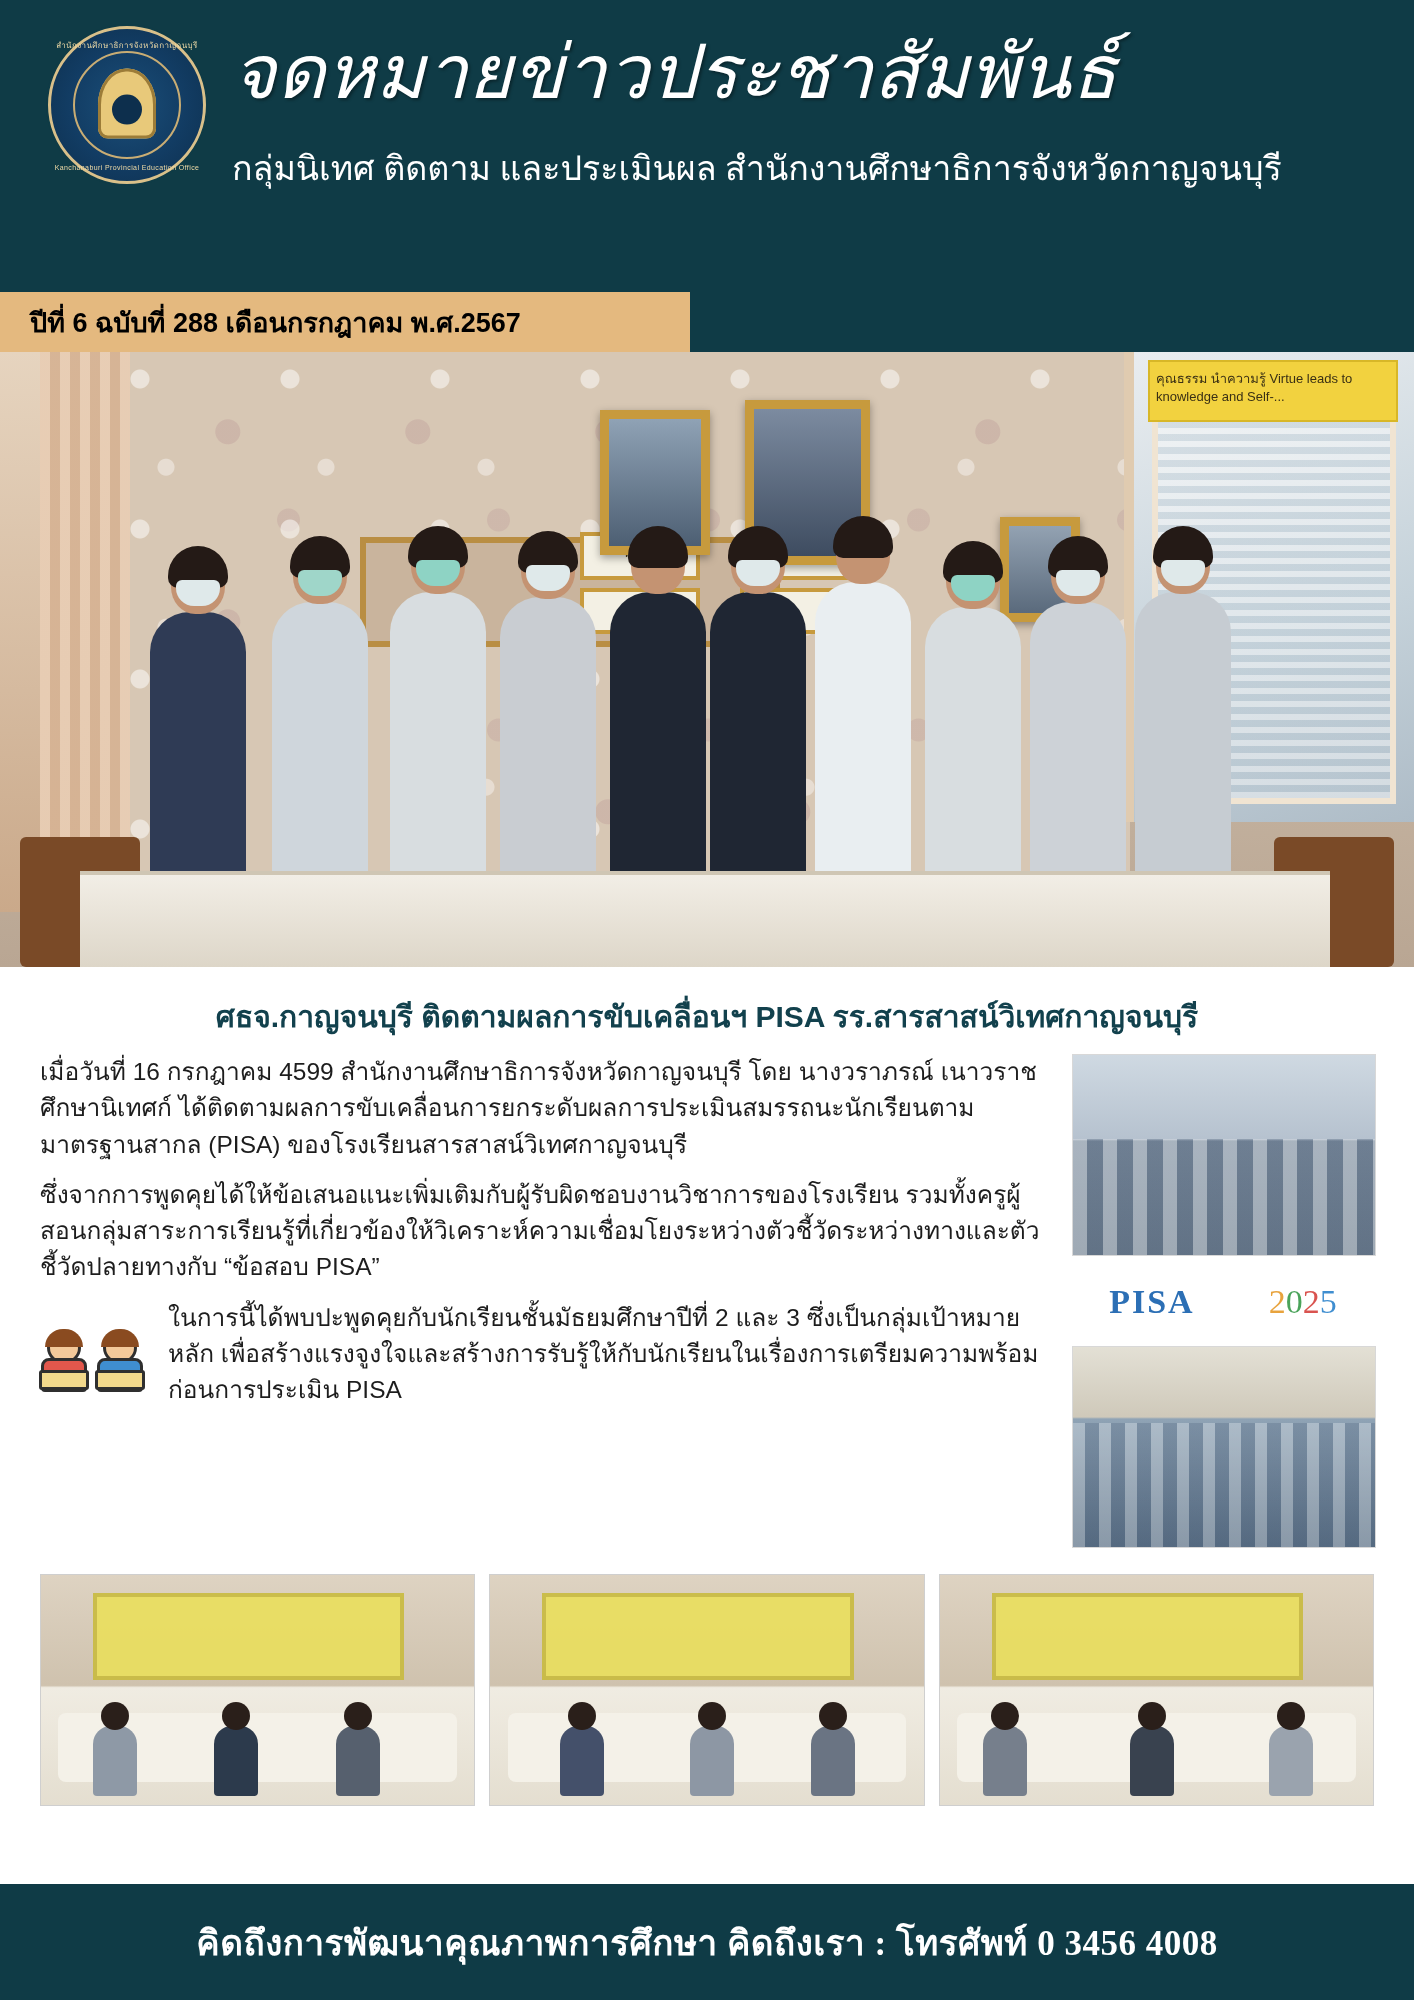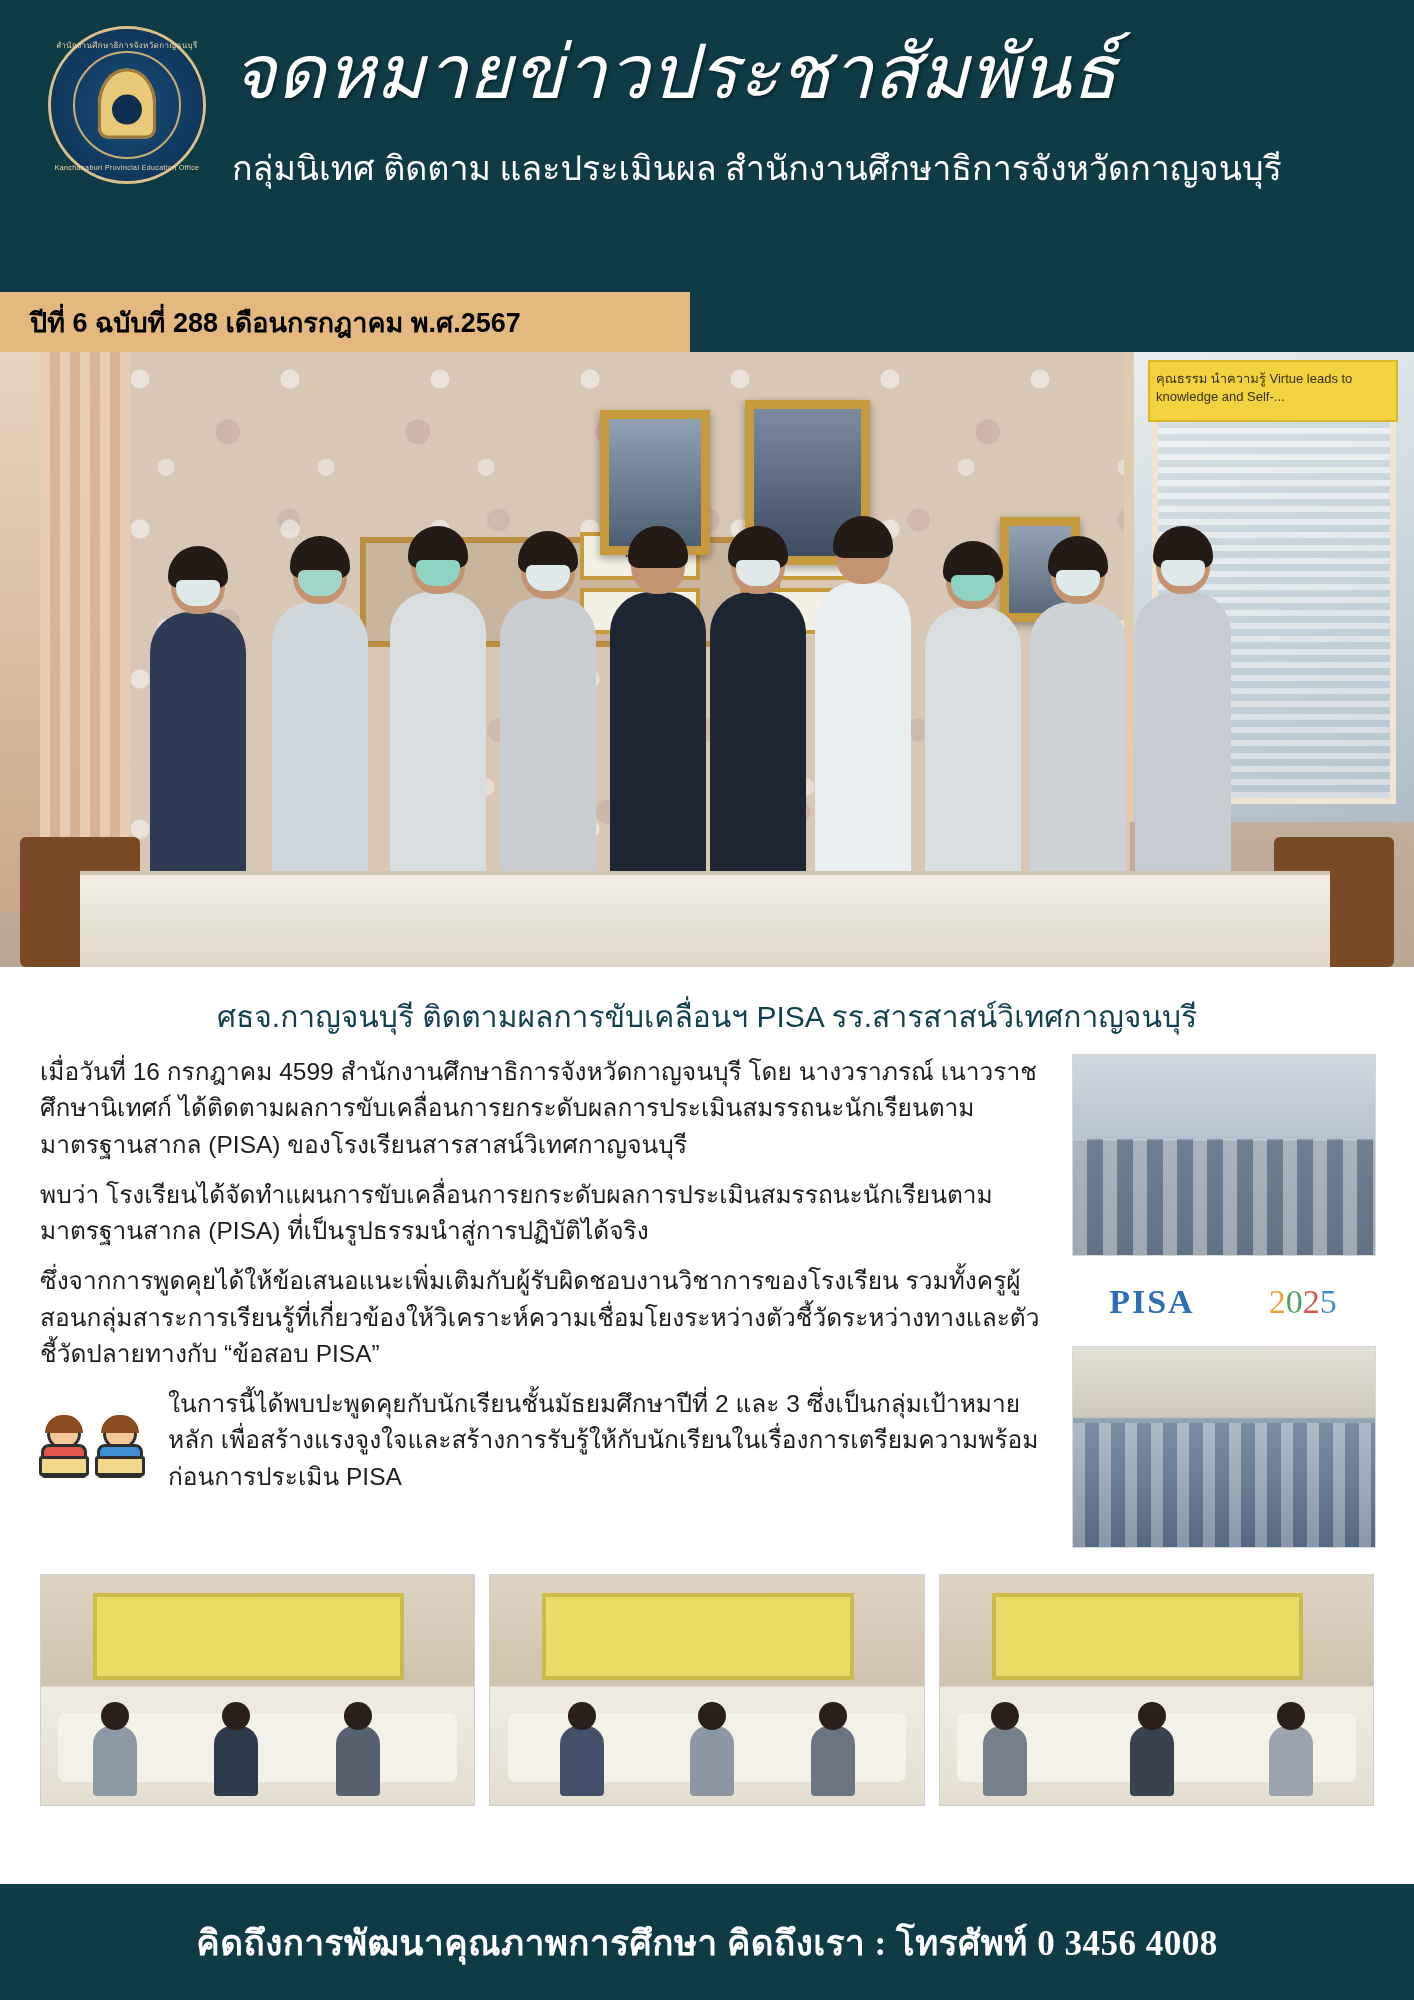--- a/index.html
+++ b/index.html
@@ -301,21 +301,21 @@
   }
 
   
   .article {
     padding: 22px 40px 0 40px;
     box-sizing: border-box;
   }
   .headline {
     color: #12414d;
     font-size: 30px;
-    font-weight: normal;
+    font-weight: bold;
     text-align: center;
     line-height: 1.3;
     margin: 8px 0 18px 0;
   }
   .body-wrap {
     position: relative;
   }
   .photo-col {
     float: right;
     width: 302px;
@@ -619,21 +619,20 @@
       <div class="photo-col">
         <div class="side-photo classroom"></div>
         <div class="pisa-logo">
           <span class="pisa-word">PISA</span>
           <span class="pisa-year">2025</span>
         </div>
         <div class="side-photo hall"></div>
       </div>
 
       <p class="para">เมื่อวันที่ 16 กรกฎาคม 4599   สำนักงานศึกษาธิการจังหวัดกาญจนบุรี โดย นางวราภรณ์  เนาวราช  ศึกษานิเทศก์   ได้ติดตามผลการขับเคลื่อนการยกระดับผลการประเมินสมรรถนะนักเรียนตามมาตรฐานสากล (PISA) ของโรงเรียนสารสาสน์วิเทศกาญจนบุรี</p>
-      <p class="para">พบว่า โรงเรียนได้จัดทำแผนการขับเคลื่อนการยกระดับผลการประเมินสมรรถนะนักเรียนตามมาตรฐานสากล (PISA) ที่เป็นรูปธรรมนำสู่การปฏิบัติได้จริง</p>
       <p class="para">ซึ่งจากการพูดคุยได้ให้ข้อเสนอแนะเพิ่มเติมกับผู้รับผิดชอบงานวิชาการของโรงเรียน รวมทั้งครูผู้สอนกลุ่มสาระการเรียนรู้ที่เกี่ยวข้องให้วิเคราะห์ความเชื่อมโยงระหว่างตัวชี้วัดระหว่างทางและตัวชี้วัดปลายทางกับ “ข้อสอบ PISA”</p>
 
       <div class="kids-icon">
         <div class="kid a">
           <div class="k-head"></div>
             <div class="k-hair"></div>
             <div class="k-body"></div>
             <div class="k-book"></div>
         </div>
         <div class="kid b">

